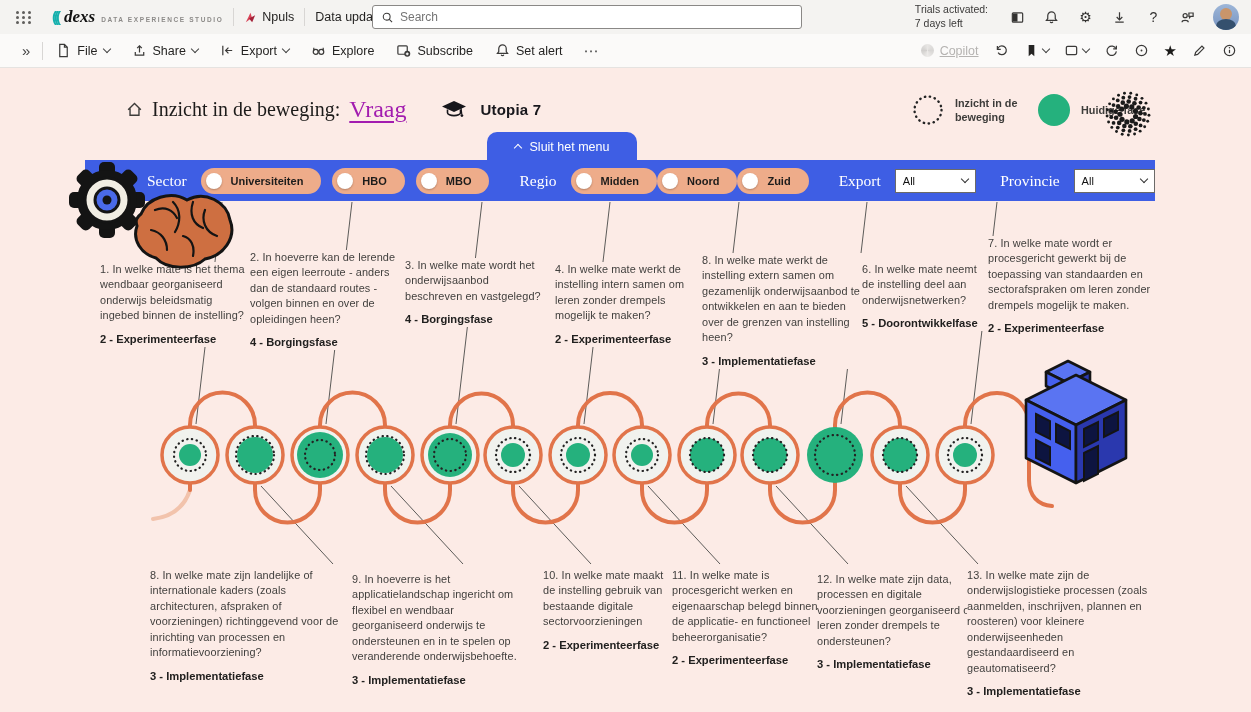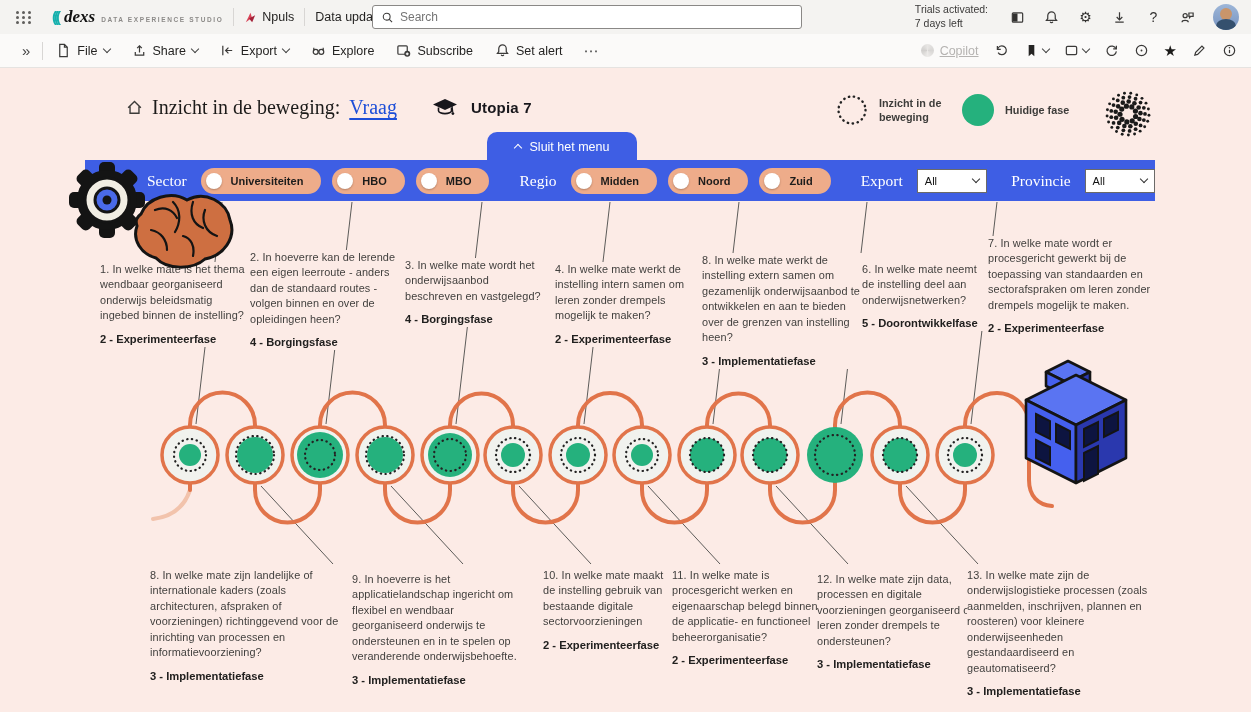--- a/index.html
+++ b/index.html
@@ -37,25 +37,25 @@
   .copilot { display:flex; align-items:center; gap:6px; font-size:12.5px; color:#b5b3b1; cursor:default;text-decoration:underline; }
   .coplogo { width:13px; height:13px; border-radius:50%; background:conic-gradient(#e3e1df,#cfcdcb,#e8e6e4,#c7c5c3,#e3e1df); opacity:.8; }
   .star { font-size:15px; color:#1b1a19; cursor:pointer; line-height:1; }
 
   
   .canvas { position:relative; width:1251px; height:653px; background:#FCEBE6; }
   #journey-svg { position:absolute; left:0; top:0; }
 
   .title-row { position:absolute; left:126px; top:28px; display:flex; align-items:center; gap:9px; }
   .ttl { font-family:"Liberation Serif",serif; font-size:20px; color:#1c1b1a; }
-  .vraag { font-family:"Liberation Serif",serif; font-size:20px; color:#1d4ed8; text-decoration:underline; text-underline-offset:4px; cursor:pointer; }
+  .vraag { font-family:"Liberation Serif",serif; font-size:24px; color:#a21caf; text-decoration:underline; text-underline-offset:4px; cursor:pointer; }
   .utopia { font-size:15px; font-weight:bold; color:#18171c; margin-left:4px; letter-spacing:.2px; }
   .capgap { margin-left:26px; }
 
-  .legend { position:absolute; left:836px; top:26px; display:flex; align-items:flex-start; gap:5px; }
+  .legend { position:absolute; left:912px; top:26px; display:flex; align-items:flex-start; gap:5px; }
   .leg-item { display:flex; align-items:center; gap:11px; }
   .leg-label { font-size:10.8px; font-weight:bold; color:#3d3c3a; line-height:1.3; width:78px; }
   .green-dot { width:32px; height:32px; border-radius:50%; background:#25B17D; }
 
   
   .menu-tab { position:absolute; left:487px; top:64px; width:150px; height:29px; background:#3E5EE4; border-radius:10px 10px 0 0; display:flex; align-items:center; justify-content:center; gap:9px; color:#fff; font-size:12.5px; cursor:pointer; z-index:3; }
   .filter-bar { position:absolute; left:85px; top:92px; width:1070px; height:41px; background:#3E5EE4; display:flex; align-items:center; padding:0 0 0 62px; gap:10px; z-index:2; }
   .flabel { font-family:"Liberation Serif",serif; font-size:15.5px; color:#fff; margin-right:4px; }
   .pill { height:26px; border-radius:14px; background:#EEAC8A; display:inline-flex; align-items:center; gap:9px; padding:0 18px 0 5px; cursor:pointer; }
   .pill .knob { width:16px; height:16px; border-radius:50%; background:#fff; box-shadow:0 1px 2px rgba(0,0,0,.25); }
@@ -412,21 +412,21 @@
         <span class="pill">
           <span class="knob"></span>
           <span class="plabel">HBO</span>
         </span>
         <span class="pill">
           <span class="knob"></span>
           <span class="plabel">MBO</span>
         </span>
       </span>
     <span class="flabel mleft24">Regio</span>
-    <span id="regio-pills" style="display:inline-flex;gap:11px">
+    <span id="regio-pills" style="display:inline-flex;">
         <span class="pill">
           <span class="knob"></span>
           <span class="plabel">Midden</span>
         </span>
         <span class="pill">
           <span class="knob"></span>
           <span class="plabel">Noord</span>
         </span>
         <span class="pill">
           <span class="knob"></span>

